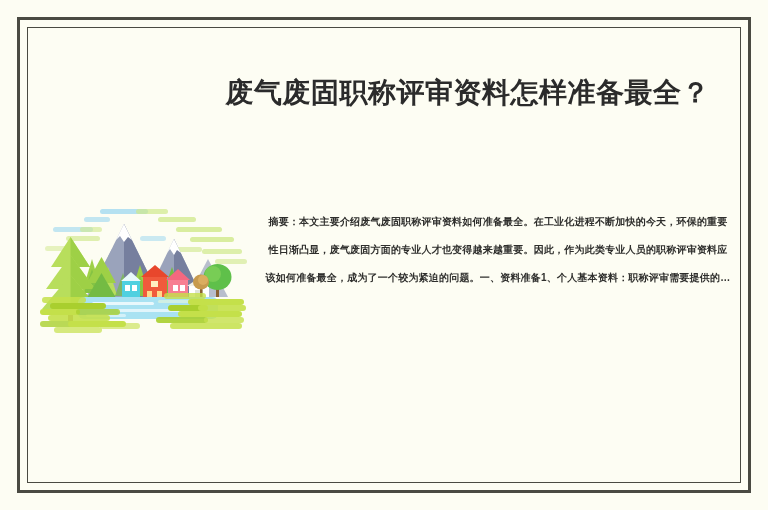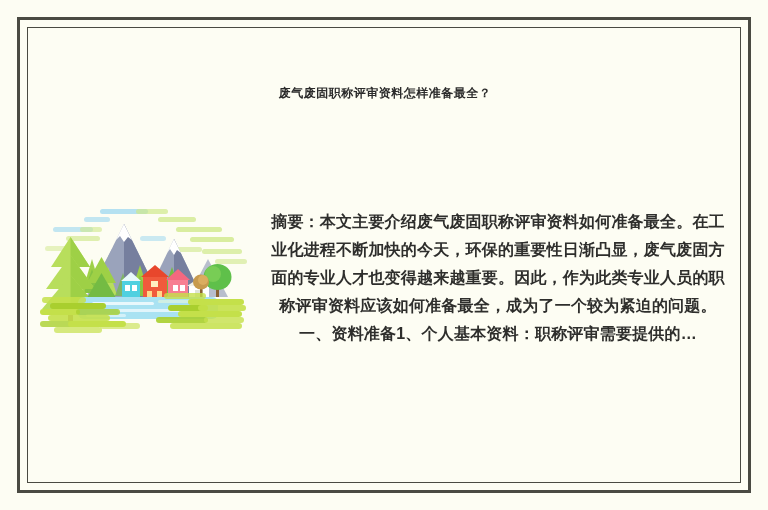--- a/index.html
+++ b/index.html
@@ -40,36 +40,36 @@
     border: 1px solid #4a4a42;
     box-sizing: border-box;
   }
 
   
   #title {
     position: absolute;
     left: 60px;
     top: 79px;
     width: 650px;
-    text-align: center;
-    font-size: 12px;
+    text-align: right;
+    font-size: 28px;
     font-weight: bold;
     color: #2b2b2b;
     letter-spacing: 0.5px;
     line-height: 28px;
   }
 
   
   #abstract {
     position: absolute;
     left: 265px;
     top: 208px;
     width: 466px;
     text-align: center;
-    font-size: 16px;
+    font-size: 10px;
     font-weight: bold;
     color: #2e2e2c;
     line-height: 28px;
     letter-spacing: 0.2px;
   }
 
   
   #illustration {
     position: absolute;
     left: 40px;

